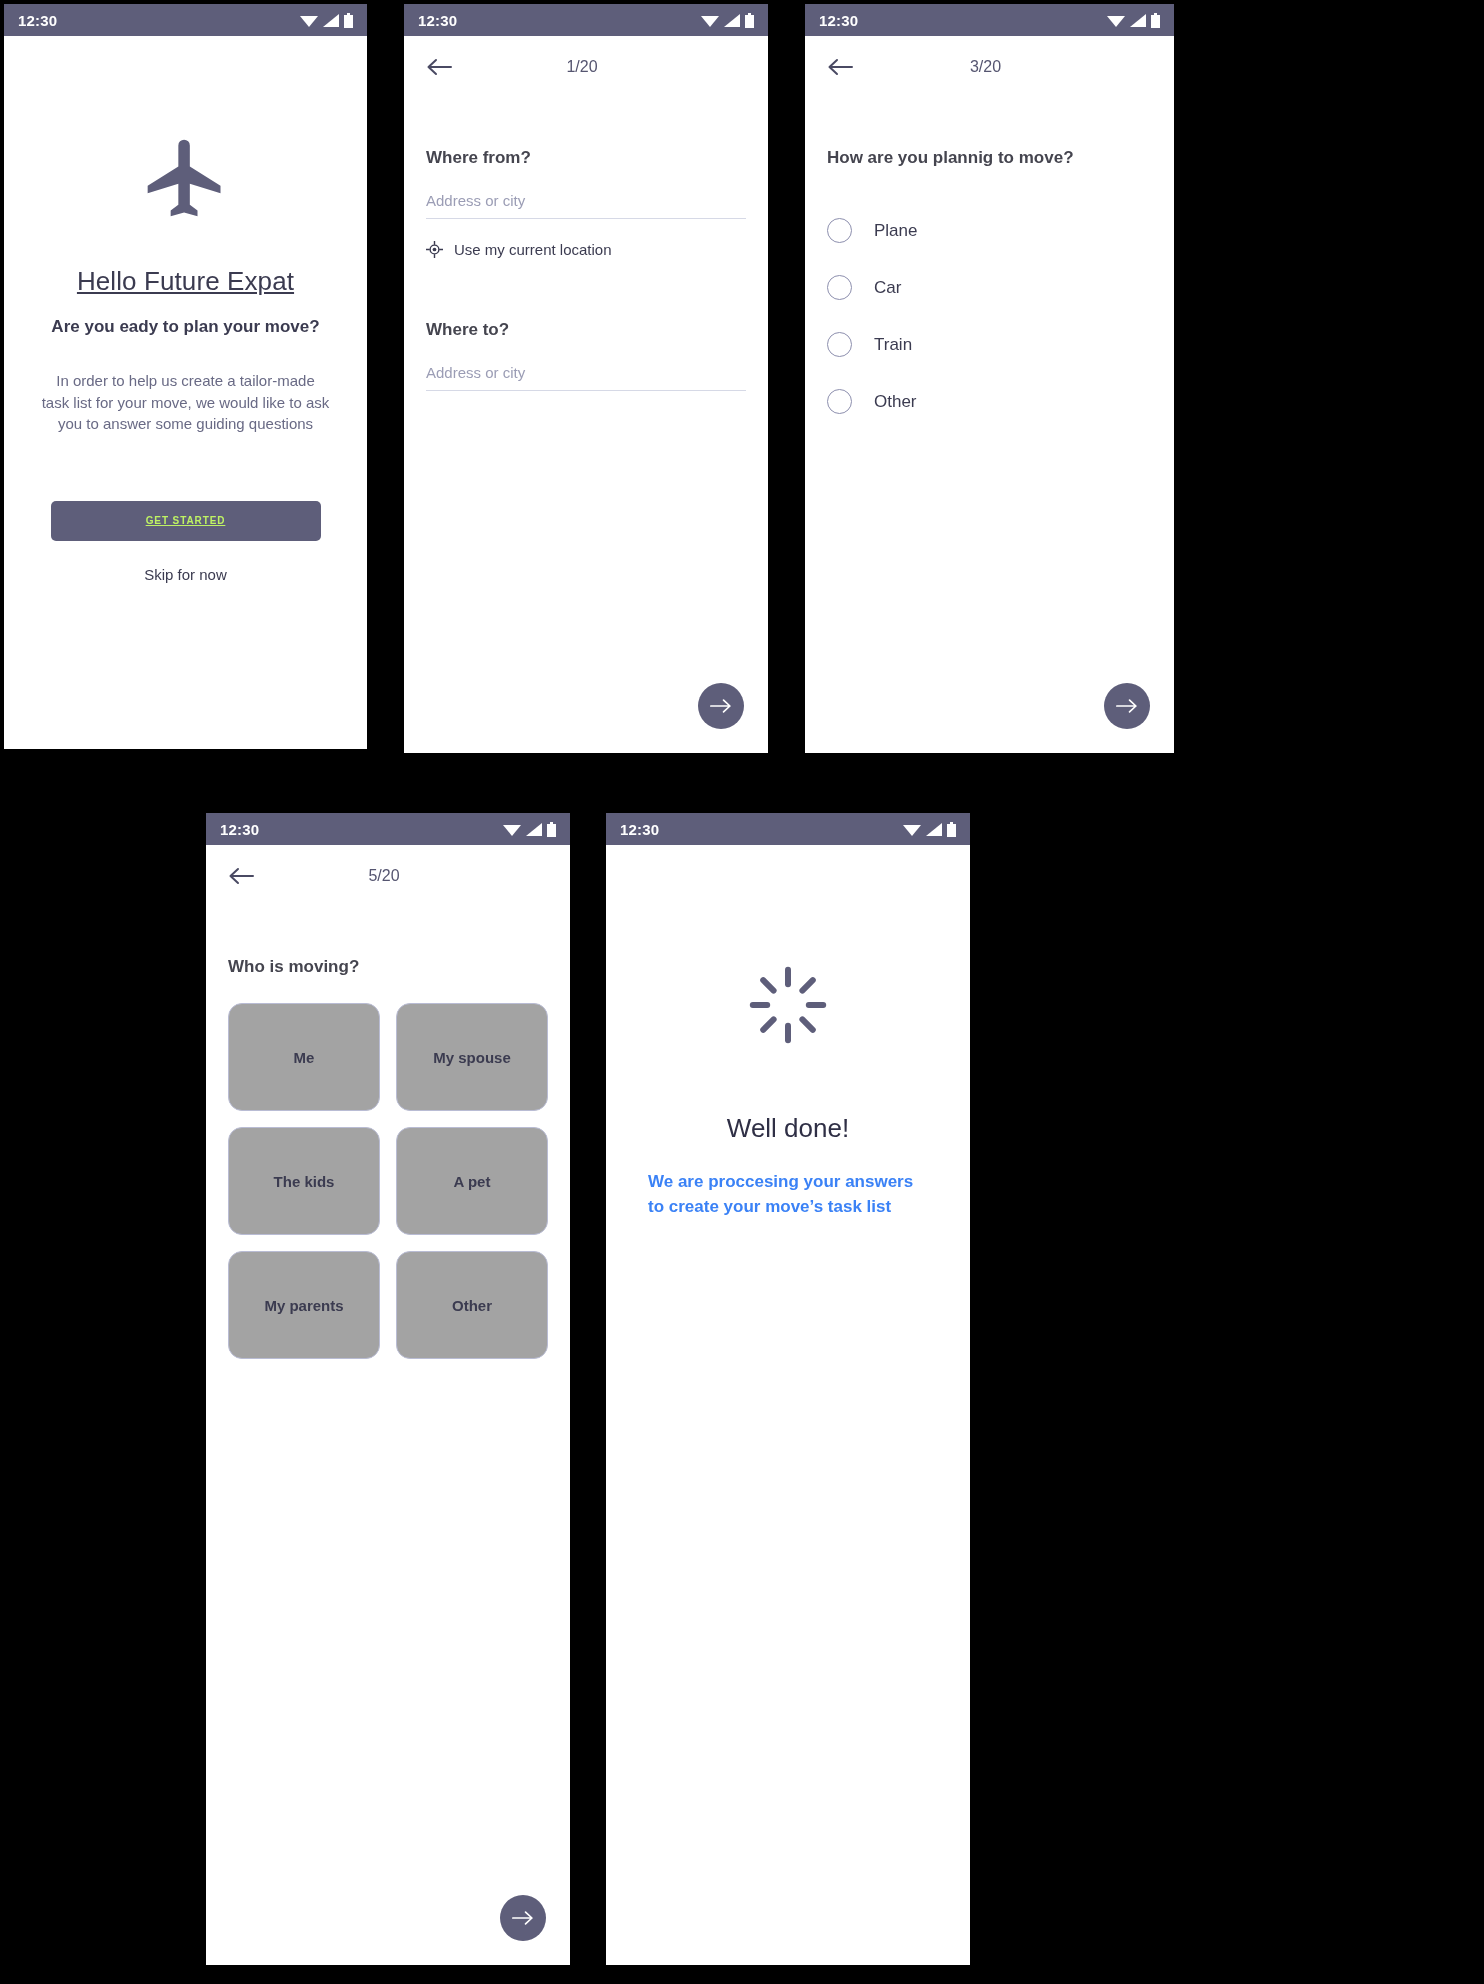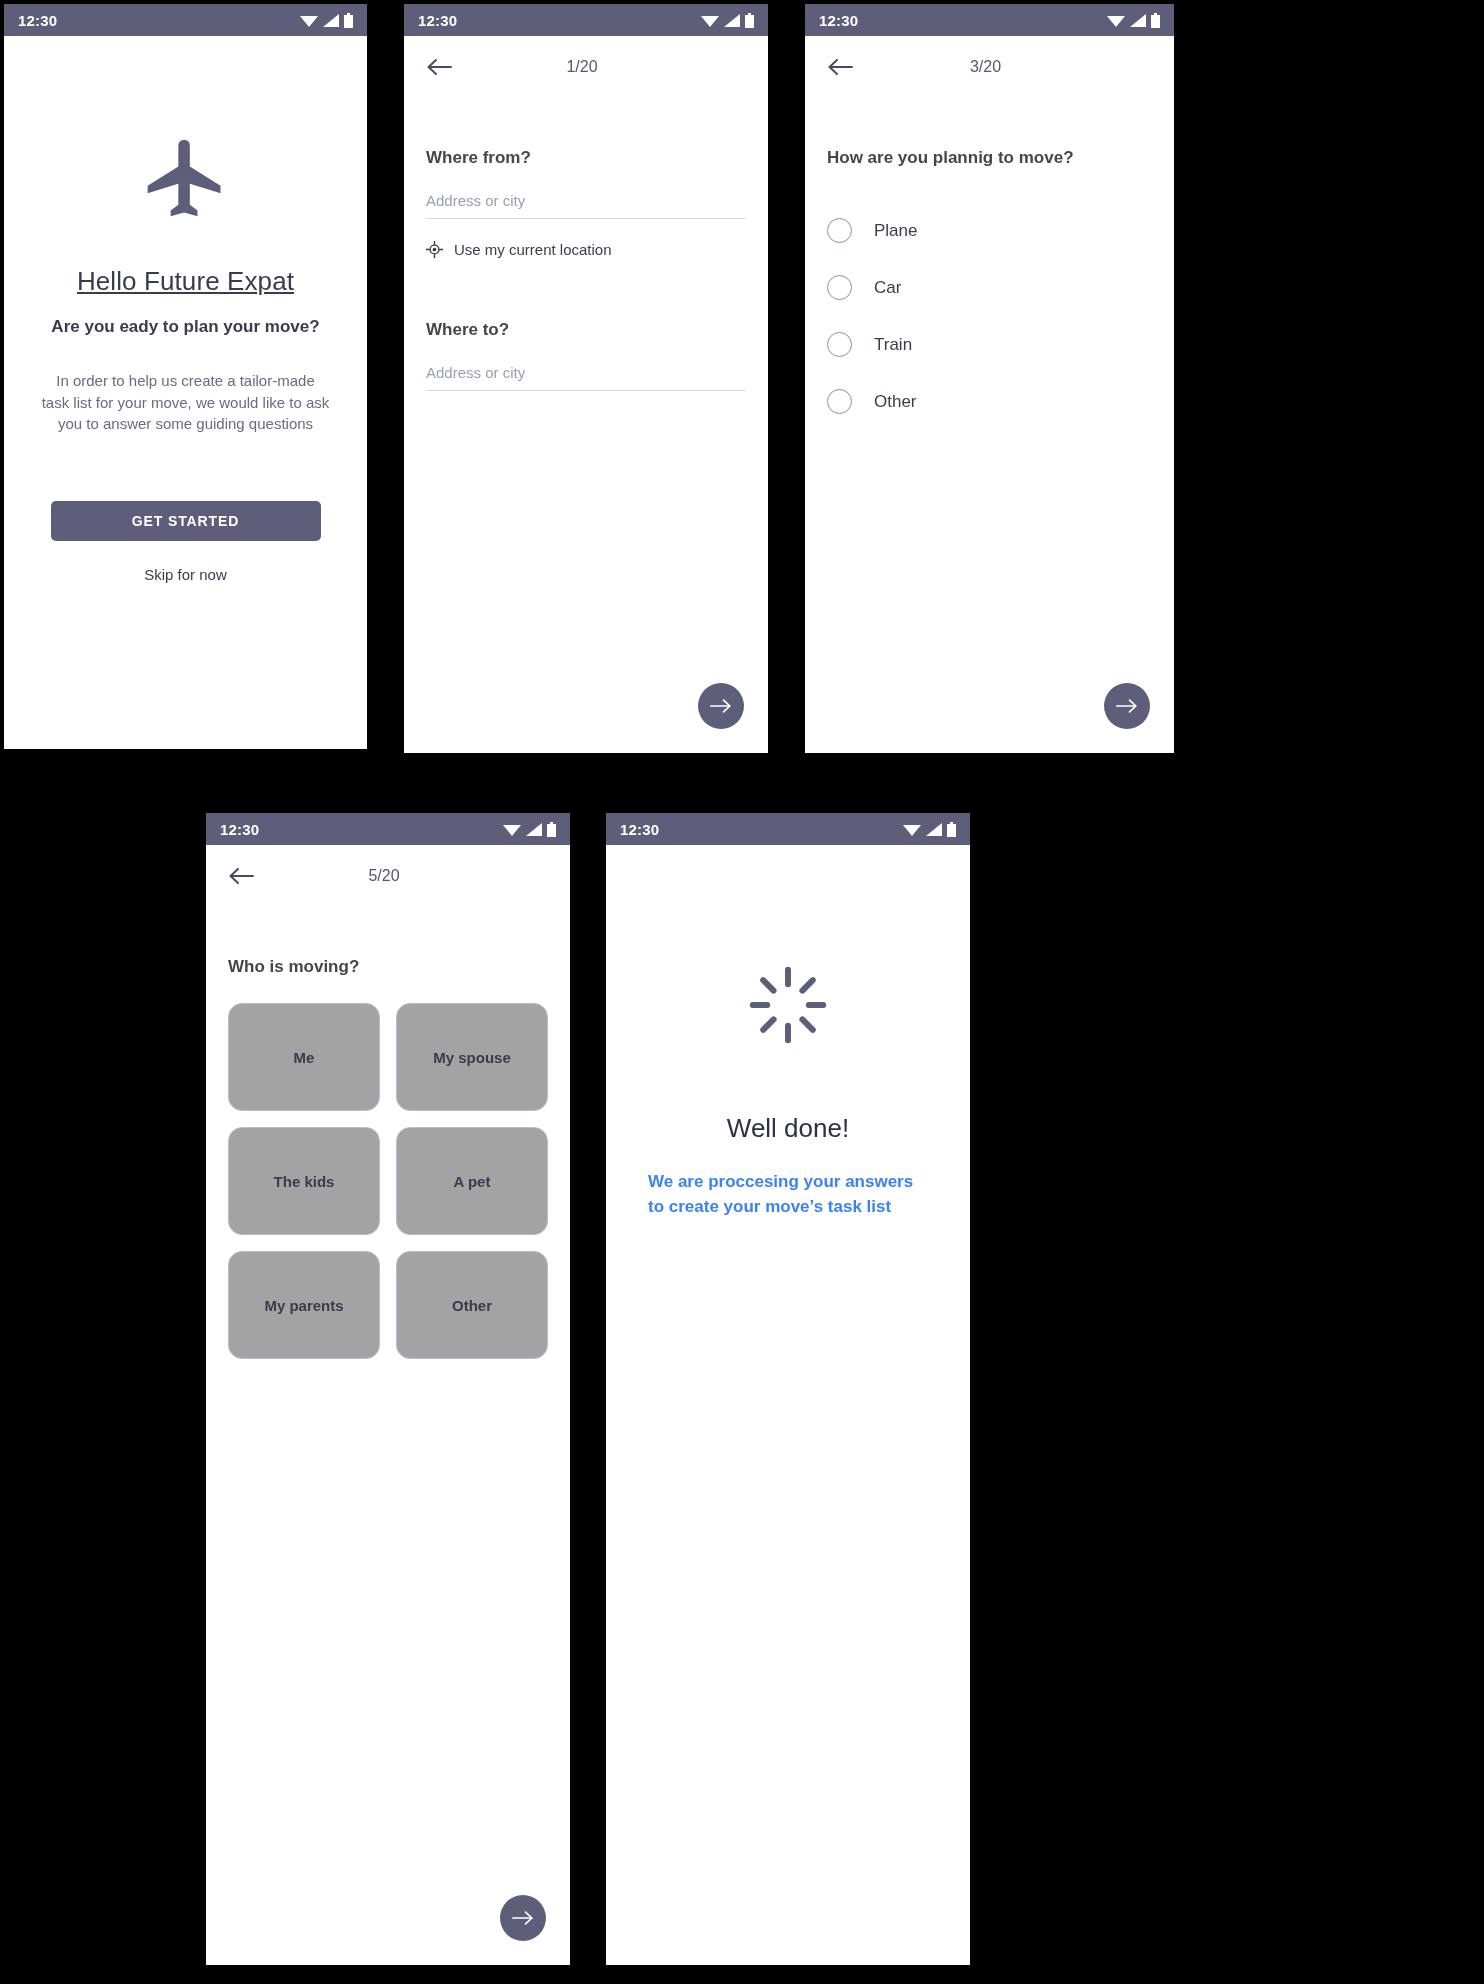--- a/index.html
+++ b/index.html
@@ -46,25 +46,26 @@
     font-size:17px; color:#3b3b50; font-weight:bold;
     margin-top:20px;
   }
   .s1-para {
     font-size:15px; color:#696a85; line-height:21.5px;
     text-align:center; margin-top:33px; width:290px;
   }
   .btn-primary {
     margin-top:66px;
     width:270px; height:40px;
-    background:#5e5e7a; color:#ffffff;
+    background:#5e5e7a; color:#bef264;
     border-radius:5px; border:none;
-    font-size:14px; font-weight:bold; letter-spacing:0.9px;
+    font-size:10px; font-weight:bold; letter-spacing:0.9px;
     display:flex; align-items:center; justify-content:center;
     cursor:pointer;
+    text-decoration:underline;
   }
   .skip-link {
     margin-top:25px; font-size:15px; color:#3b3b50; cursor:pointer;
   }
 
   
   .qheader {
     display:flex; align-items:center;
     height:62px; padding:0 22px; position:relative;
   }

